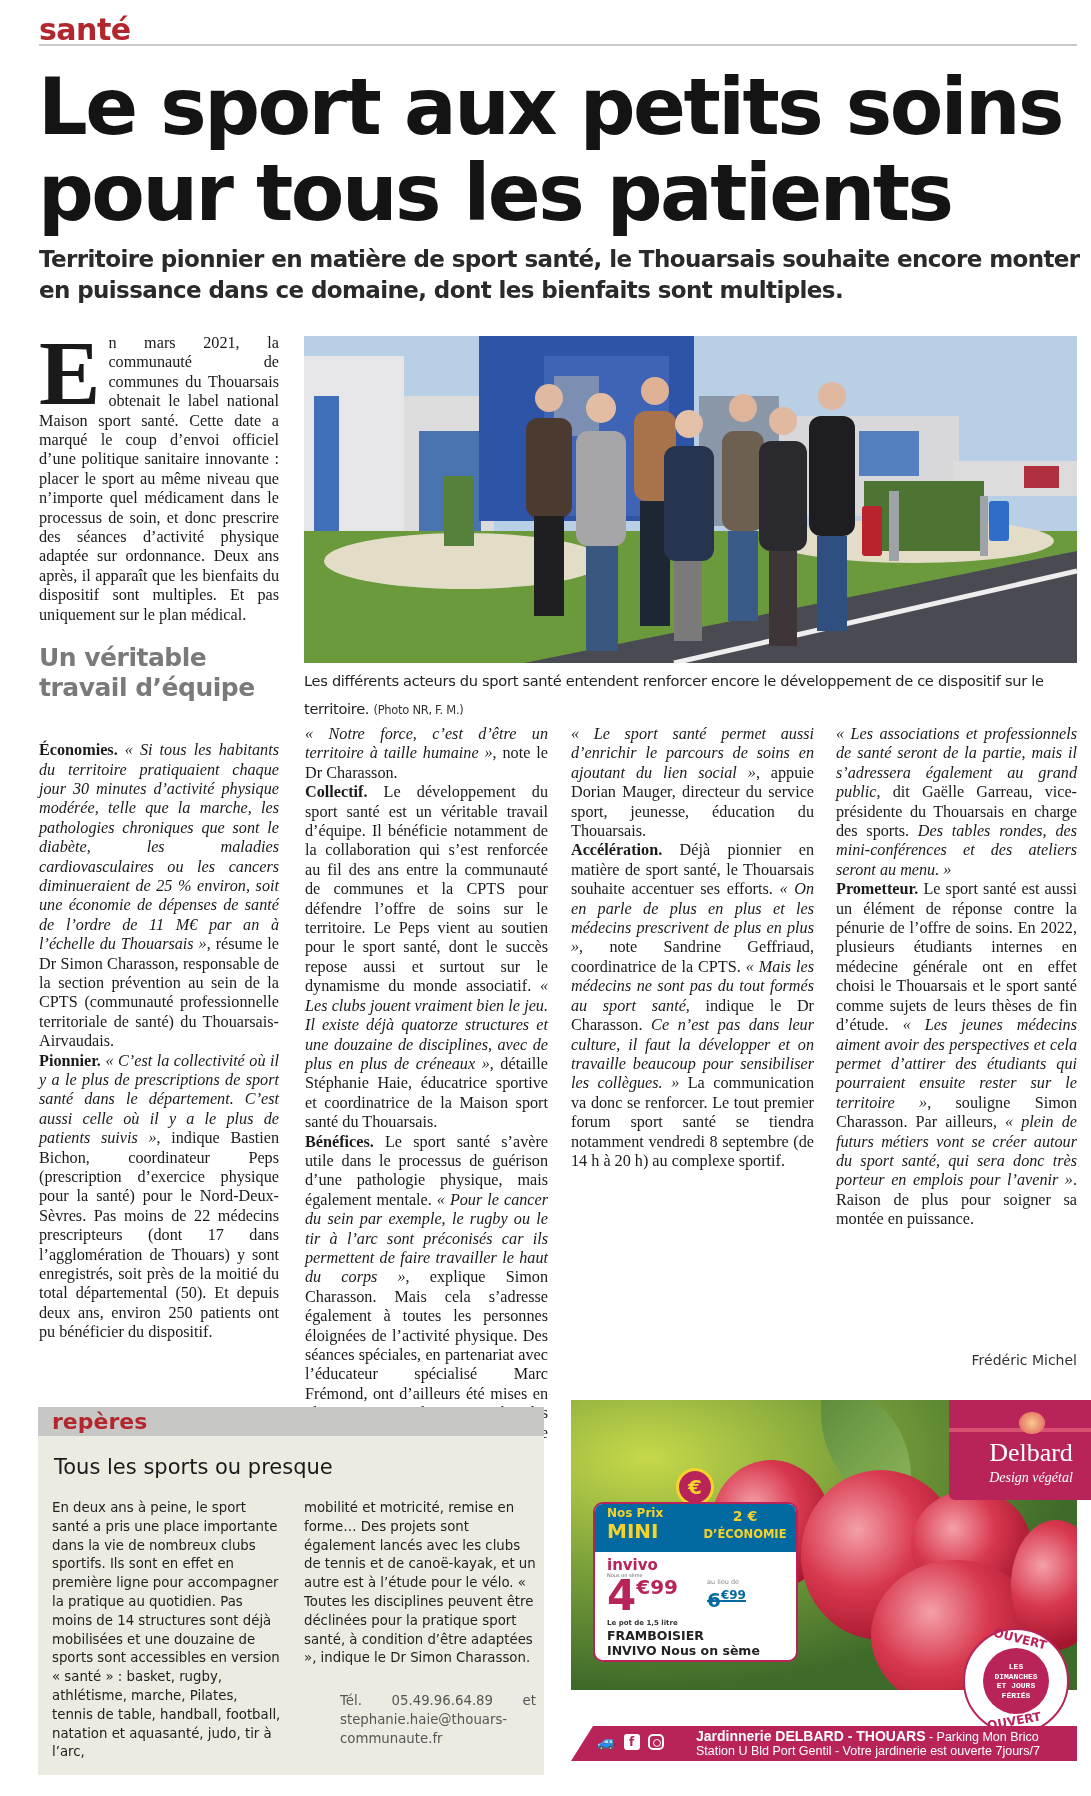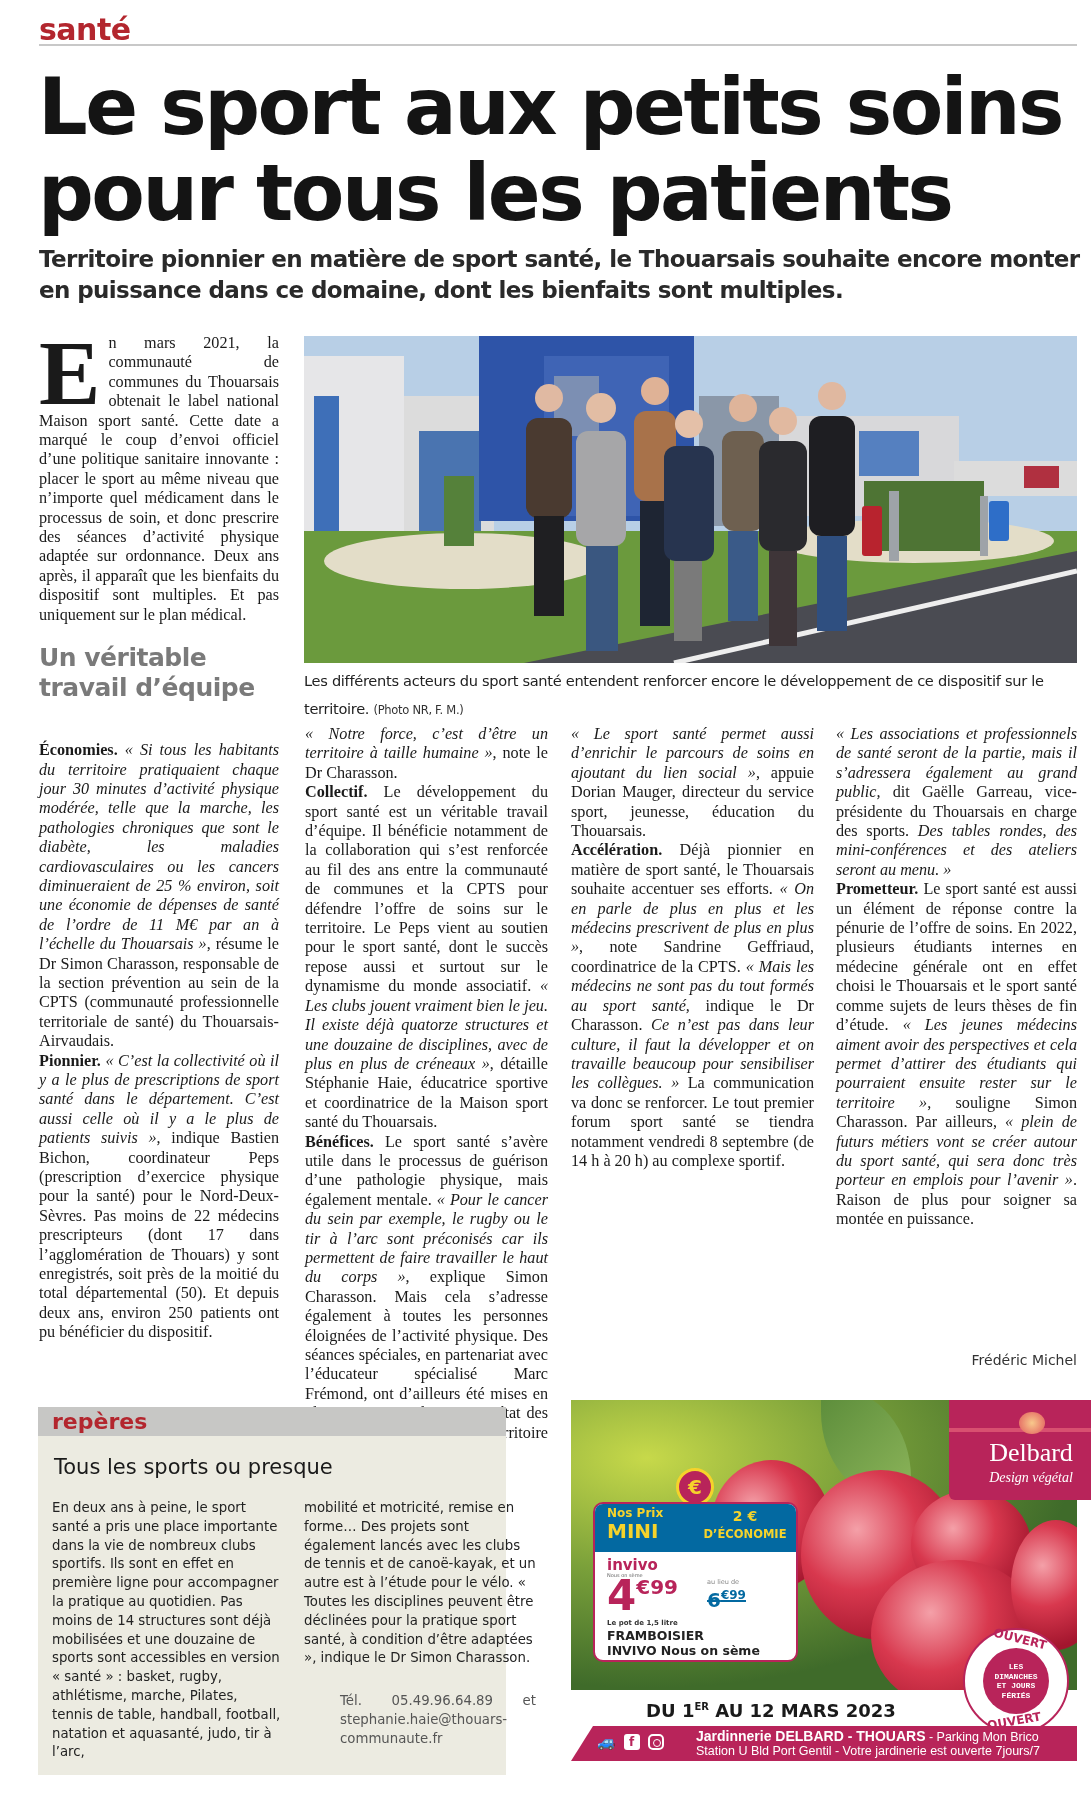--- a/index.html
+++ b/index.html
@@ -23,21 +23,21 @@
 
   .dropcap { float: left; font-size: 92px; line-height: 70px; font-weight: bold; margin: 4px 8px 0 0; color: #1a1a1a; }
   .intertitle { font-family: "DejaVu Sans", sans-serif; font-weight: bold; font-size: 25px; line-height: 30px; color: #7a7a7a; margin: 18px 0 38px 0; text-align: left; letter-spacing: -0.5px; }
 
   .photo { position: absolute; left: 304px; top: 336px; width: 773px; height: 327px; overflow: hidden; background: #8fb5d8; }
   .caption { position: absolute; left: 304px; top: 667px; width: 780px; font-family: "DejaVu Sans", sans-serif; font-size: 14.6px; line-height: 28px; color: #222; letter-spacing: -0.3px; }
   .caption .credit { font-size: 11.5px; color: #333; }
 
   .signature { position: absolute; right: 14px; top: 1352px; font-family: "DejaVu Sans", sans-serif; font-size: 14px; color: #333; text-align: center; }
 
-  .reperes { position: absolute; left: 38px; top: 1407px; width: 468px; height: 368px; background: #ecebe1; }
+  .reperes { position: absolute; left: 38px; top: 1407px; width: 506px; height: 368px; background: #ecebe1; }
   .reperes-head { height: 29px; background: #c7c7c5; padding-left: 14px; font-family: "DejaVu Sans", sans-serif; font-weight: bold; font-size: 22px; line-height: 29px; color: #b3262e; }
   .reperes-title { position: absolute; left: 16px; top: 48px; font-family: "DejaVu Sans", sans-serif; font-size: 21px; color: #1a1a1a; }
   .rep-col { position: absolute; font-family: "DejaVu Sans", sans-serif; font-size: 13.3px; line-height: 18.8px; color: #222; }
   .rep-col1 { left: 14px; top: 92px; width: 230px; }
   .rep-col2 { left: 266px; top: 92px; width: 232px; }
   .rep-contact { color: #555; margin-top: 24px; text-align: justify; margin-left: 36px; }
 
   .ad { position: absolute; left: 571px; top: 1400px; width: 506px; height: 375px; background: #fff; }
   .ad-bg { position: absolute; left: 0; top: 0; width: 506px; height: 290px; overflow: hidden; background: radial-gradient(ellipse at 15% 20%, #c7d94a 0%, #7aa03a 35%, #3f6b2a 70%); }
   .berry { position: absolute; border-radius: 50%; background: radial-gradient(circle at 35% 35%, #f4a0a8 0%, #d8384e 40%, #a3162e 80%); }
@@ -260,23 +260,20 @@
     <div class="arc-top">OUVERT</div>
     <div class="inner">
       <span>LES</span><br>
       <span>DIMANCHES</span><br>
       <span>ET JOURS</span><br>
       <span>FÉRIÉS</span>
     </div>
     <div class="arc-bot">OUVERT</div>
   </div>
 
-  <div class="ad-dates">
-    <span>DU 1</span><sup>ER</sup><span> AU 12 MARS 2023</span>
-  </div>
 
   <div class="ad-bar">
     <div class="icons">
       <span class="car">🚙</span>
       <span class="fb">f</span>
       <span class="ig"></span>
     </div>
     <div class="txt">
       <span class="strong">Jardinnerie DELBARD - THOUARS</span><span> - Parking Mon Brico</span><br>
       <span>Station U Bld Port Gentil  - Votre jardinerie est ouverte 7jours/7</span>

